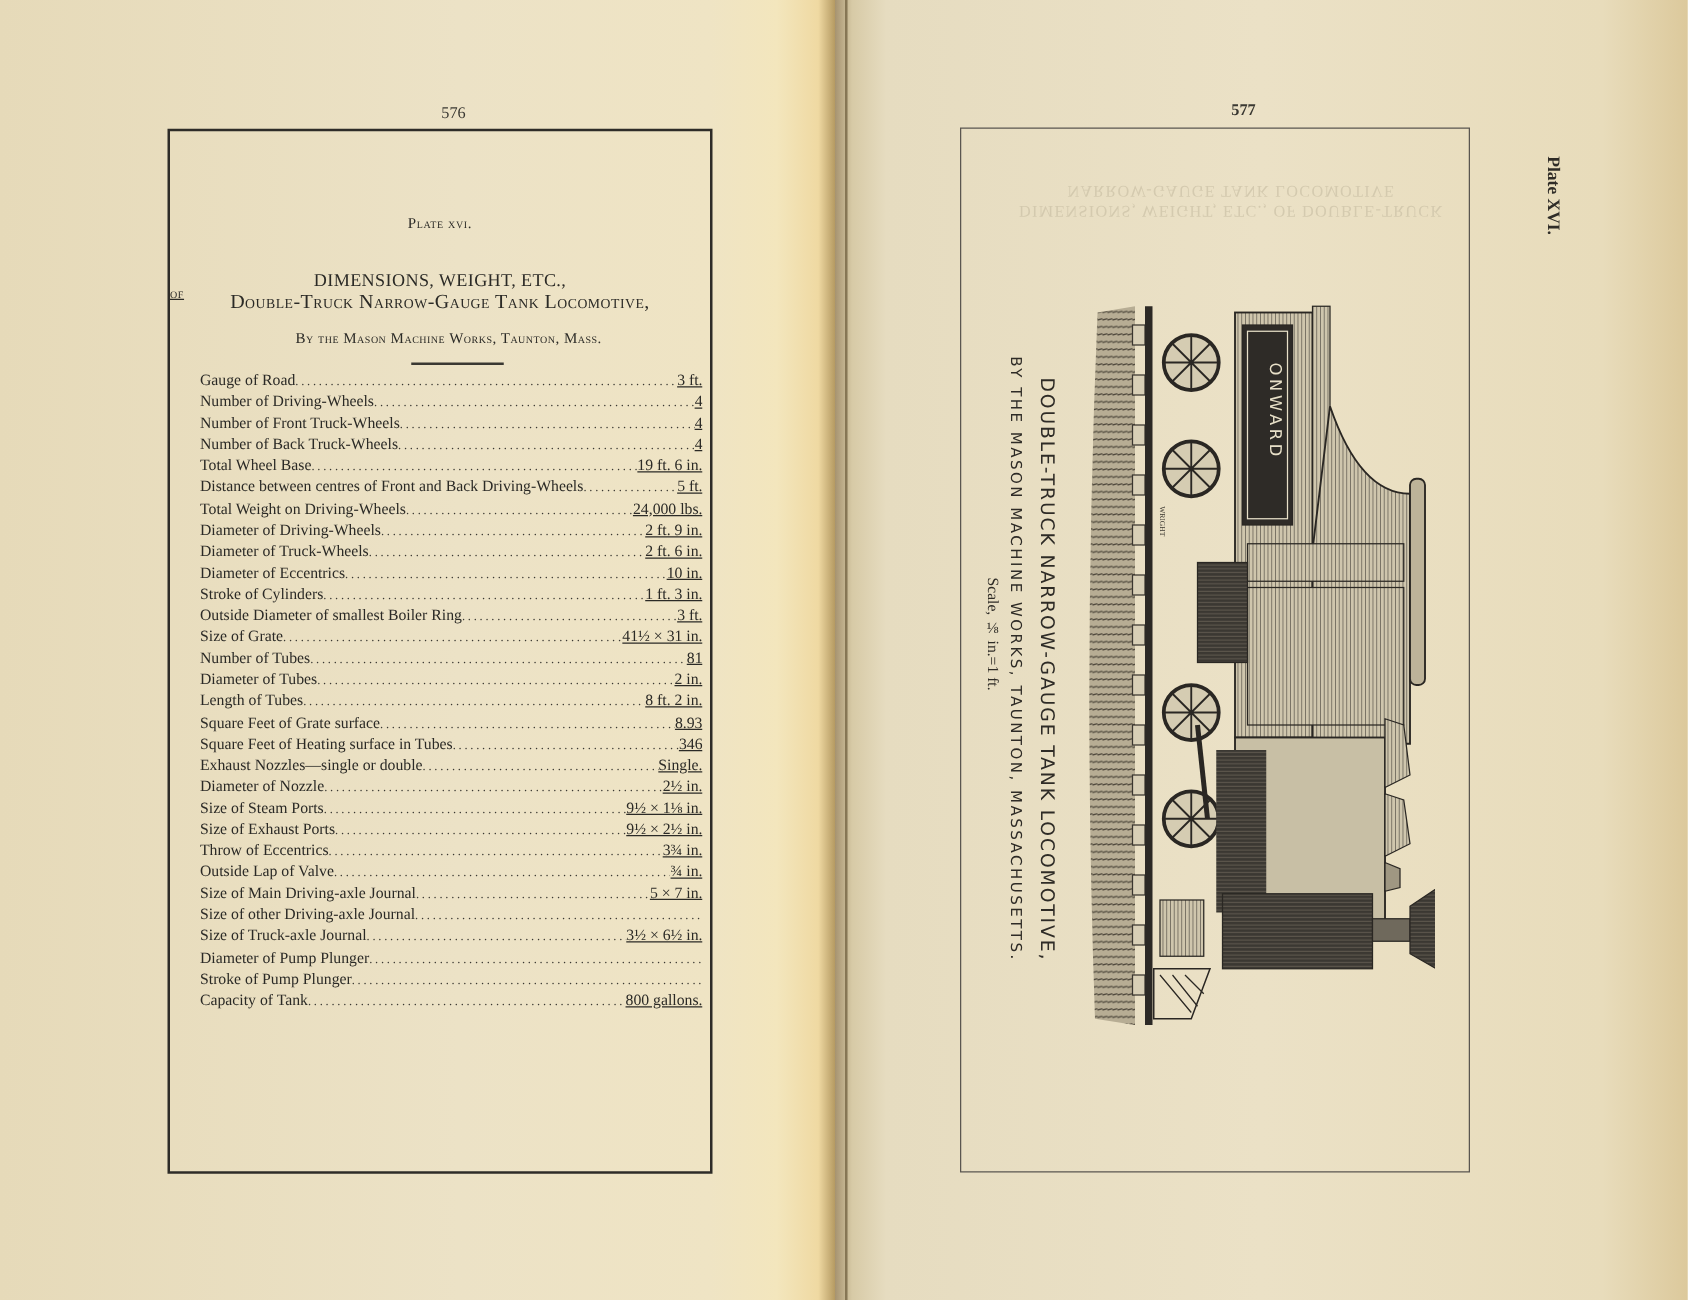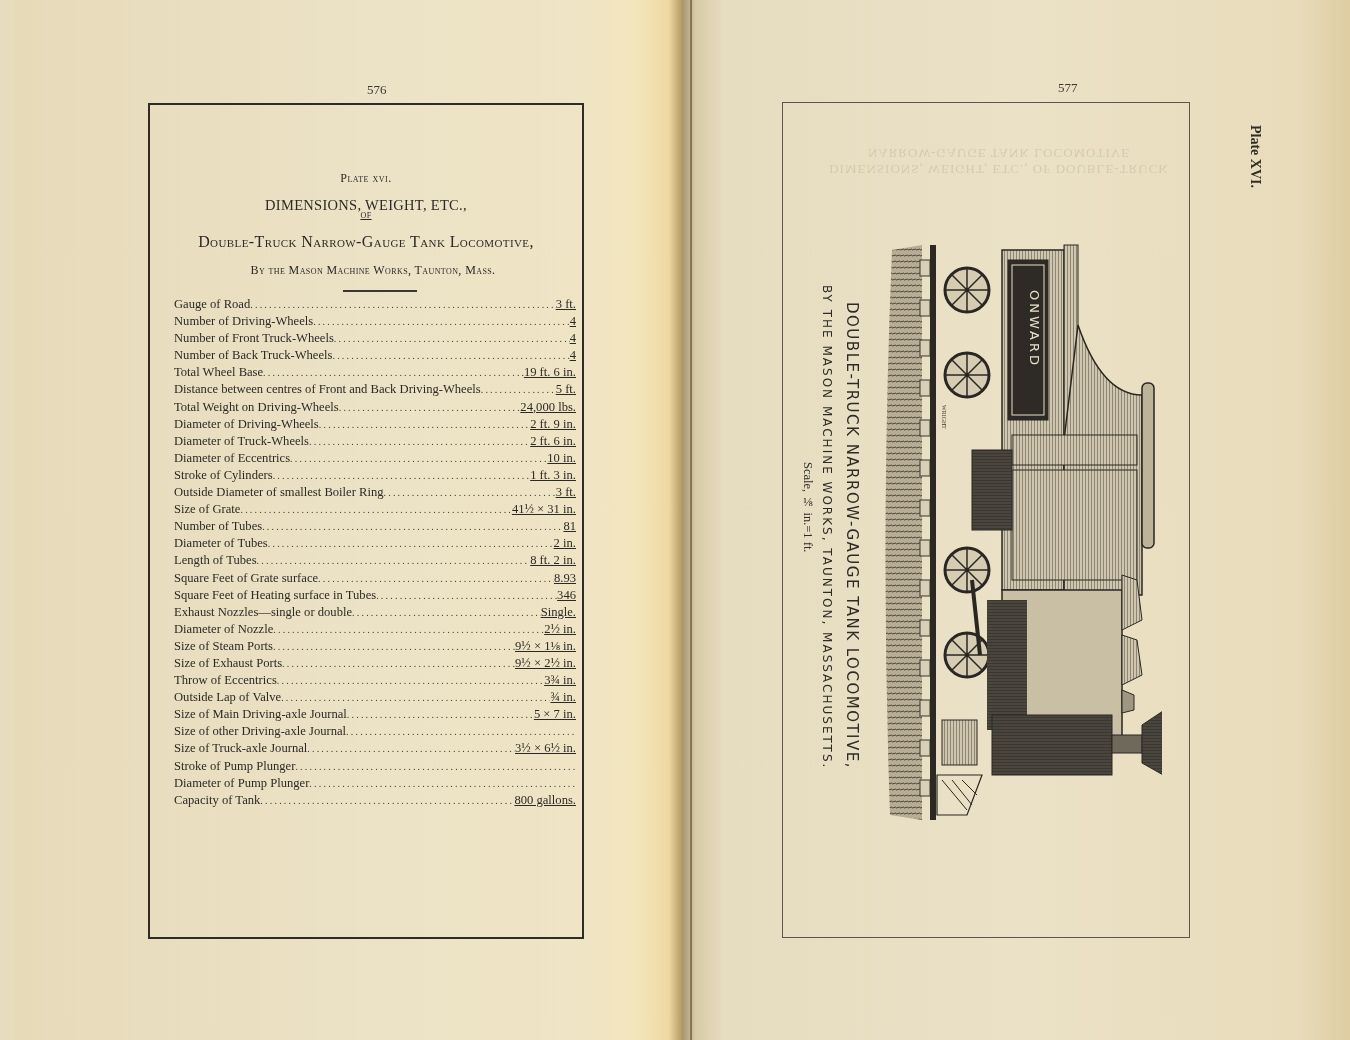--- a/index.html
+++ b/index.html
@@ -2,42 +2,42 @@
 <html><head>
 <meta charset="utf-8">
 <style>
   html, body { margin:0; padding:0; }
   body {
     width:1350px; height:1040px; overflow:hidden; position:relative;
     background:#e7dcbd;
     font-family:"Liberation Serif","DejaVu Serif",serif;
     color:#2b2a26;
   }
-  .spread { position:absolute; inset:0;margin-left:14px; }
+  .spread { position:absolute; inset:0; }
   .page-left {
     position:absolute; left:0; top:0; width:668px; height:1040px;
     background: linear-gradient(90deg,#e6dab9 0%,#ece2c6 55%,#efe4c4 85%,#f3e6bd 93%,#efd9a2 98%,#b59a62 100%);
   }
   .page-right {
     position:absolute; left:668px; top:0; width:682px; height:1040px;
     background: linear-gradient(90deg,#a69370 0%,#d7caa6 2%,#e6dcc0 6%,#ebe1c6 50%,#e8dcbb 90%,#dcc99c 100%);
   }
   .gutter-line { position:absolute; left:676px; top:0; width:2px; height:1040px; background:#6b5a3a; opacity:.7; }
 
   .page-num { position:absolute; font-size:13px; color:#3a3832; }
   #pn-left { left:353px; top:82px; }
-  #pn-right { left:1044px; top:80px; }
+  #pn-right { left:985px; top:80px;font-weight:bold; }
 
   .left-box {
     position:absolute; left:134px; top:103px; width:436px; height:836px;
     border:2px solid #2e2c28; box-sizing:border-box;
   }
   .plate-label { position:absolute; left:0; right:0; top:66px; text-align:center; font-size:12px; letter-spacing:.5px; font-variant:small-caps; }
-  .title1 { position:absolute; left:0; right:0; top:92px; text-align:center; font-size:14.5px; letter-spacing:.3px; }
-  .title-of { position:absolute; left:0; right:0; top:106px; text-align:center; font-size:8px; letter-spacing:.5px;text-decoration:underline; }
+  .title1 { position:absolute; left:0; right:0; top:112px; text-align:center; font-size:14.5px; letter-spacing:.3px; }
+  .title-of { position:absolute; left:0; right:0; top:126px; text-align:left; font-size:8px; letter-spacing:.5px;text-decoration:underline; }
   .title2 { position:absolute; left:0; right:0; top:128px; text-align:center; font-size:16px; font-variant:small-caps; letter-spacing:.4px; }
   .title3 { position:absolute; left:0; right:0; top:158px; text-align:center; font-size:12px; font-variant:small-caps; letter-spacing:.4px;padding-left:14px; }
   .rule { position:absolute; left:193px; top:185px; width:74px; height:2px; background:#3a3832; }
 
   .spec-list { position:absolute; left:24px; right:6px; top:192px; }
   .spec-row {
     display:flex; align-items:baseline; height:17.1px; font-size:12.6px; white-space:nowrap; overflow:hidden;
   }
   .spec-label { flex:0 0 auto; }
   .spec-dots { flex:1 1 auto; overflow:hidden; letter-spacing:2.2px; font-size:10px; color:#3a3832; }
@@ -209,26 +209,26 @@
           <span class="spec-label">Size of other Driving-axle Journal</span>
           <span class="spec-dots"></span>
           <span class="spec-value"></span>
         </div>
         <div class="spec-row">
           <span class="spec-label">Size of Truck-axle Journal</span>
           <span class="spec-dots"></span>
           <span class="spec-value">3½ × 6½ in.</span>
         </div>
         <div class="spec-row">
+          <span class="spec-label">Diameter of Pump Plunger</span>
+          <span class="spec-dots"></span>
+          <span class="spec-value"></span>
+        </div>
+        <div class="spec-row">
           <span class="spec-label">Stroke of Pump Plunger</span>
-          <span class="spec-dots"></span>
-          <span class="spec-value"></span>
-        </div>
-        <div class="spec-row">
-          <span class="spec-label">Diameter of Pump Plunger</span>
           <span class="spec-dots"></span>
           <span class="spec-value"></span>
         </div>
         <div class="spec-row">
           <span class="spec-label">Capacity of Tank</span>
           <span class="spec-dots"></span>
           <span class="spec-value">800 gallons.</span>
         </div>
       </div>
   </div>

